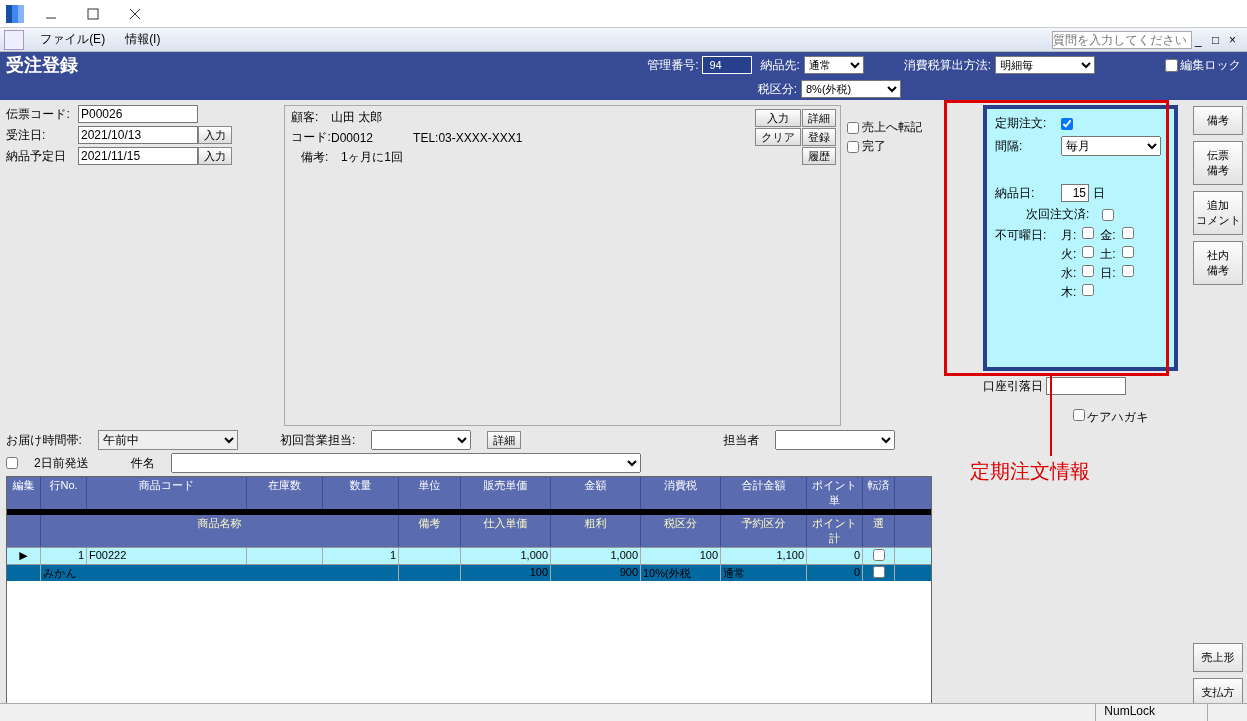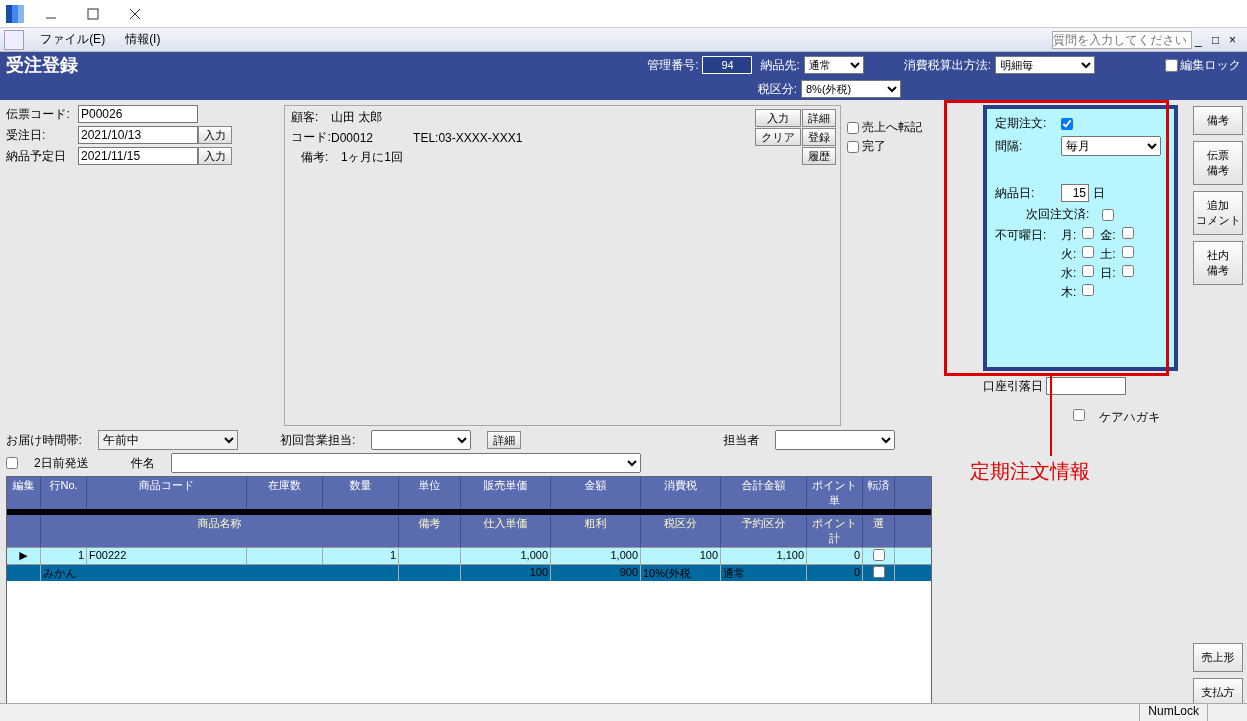--- a/index.html
+++ b/index.html
@@ -14,21 +14,21 @@
 .menubar .iconbtn { width: 20px; height: 20px; border:1px solid #a9b; background:#eef; margin-right:6px; }
 .menubar .menuitem { padding: 0 10px; }
 .menubar .right { margin-left: auto; display:flex; align-items:center; }
 .menubar input { width: 140px; height:18px; border:1px solid #aaa; background:#fff; }
 .menubar .mini { width:14px;height:14px;margin-left:3px;display:inline-block; }
 .headerbar { background: #374a96; color: #fff; height: 26px; display: flex; align-items: center; padding: 0 6px; }
 .headerbar .pagetitle { font-size: 18px; font-weight: bold; }
 .headerbar .hfield { display:flex; align-items:center; margin-left:8px; }
 .headerbar .hlabel { margin-right: 4px; font-size:12px; }
 .headerbar input, .headerbar select { height: 18px; border:1px solid #777; background:#fff; color:#000; font-size:11px; }
-.headerbar .code { background:#27408b; color:#fff; border:1px solid #fff; width:50px; padding:0 18px; }
+.headerbar .code { background:#27408b; color:#fff; border:1px solid #fff; width:50px; padding:0 6px; }
 .headerbar .sel { width:60px; }
 .headerbar .sel2 { width:100px; }
 .headerbar .cb { appearance: checkbox; width:13px;height:13px;vertical-align:middle; }
 .workarea { display:flex; height: 648px; }
 .mainpanel { flex:1; padding:5px 6px; position:relative; display:flex; flex-direction:column; }
 .sidecol { width: 58px; background:#e8e8e8; display:flex; flex-direction:column; gap:6px; padding:6px 4px; }
 .sidebtn { border:1px solid #888; background:linear-gradient(#fdfdfd,#e3e3e3); padding:6px 2px; text-align:center; writing-mode:horizontal-tb; font-size:11px; cursor:pointer; }
 .row { display:flex; align-items:center; margin-bottom:2px; }
 .inp { height:18px; border:1px solid #777; background:#fff; padding:0 2px; }
 .btnsm { height:18px; border:1px solid #888; background:linear-gradient(#fff,#ddd); padding:0 5px; font-size:11px; cursor:pointer; }
@@ -49,21 +49,21 @@
 .gc { border-right:1px solid #3d4d8d; padding:1px 2px; text-align:center; font-size:11px; }
 .grow { display:flex; background:#b7f6ff; border-top:1px solid #999; }
 .grow2 { display:flex; background:#0369a1; border-top:1px solid #999; }
 .gd { border-right:1px solid #aaa; padding:1px 2px; text-align:right; font-size:11px; overflow:hidden; height:16px; }
 .gd.left { text-align:left; }
 .gd.center { text-align:center; }
 .c-edit{width:34px;} .c-no{width:46px;} .c-code{width:160px;} .c-stock{width:76px;} .c-qty{width:76px;} .c-unit{width:62px;}
 .c-up{width:90px;} .c-amt{width:90px;} .c-tax{width:80px;} .c-total{width:86px;} .c-pt{width:56px;} .c-tr{width:32px;}
 .gridbody { height:198px; background:#fff; overflow:auto; }
 .status { position:absolute; bottom:0; left:0; right:0; height:18px; background:#f0f0f0; border-top:1px solid #aaa; display:flex; }
-.status .fill{flex:1;} .status .sl{padding:0 8px;border-left:1px solid #aaa;}
+.status .fill{flex:1;} .status .sl{padding:0 8px;border-left:1px solid #aaa;margin-left:44px;}
 .redbox { position:absolute; border:3px solid #d00; background:transparent; pointer-events:none; z-index:50; }
 .annot { position:absolute; color:#d00; font-size:20px; font-weight:normal; z-index:51; }
 .annot-line { position:absolute; background:#d00; width:2px; z-index:51; }
 .periodic { background:#b7f6ff; border:4px solid #27408b; padding:6px 8px; width:195px; height:266px; }
 .periodic .pr { display:flex; align-items:center; margin-bottom:4px; }
 .periodic .pl { width:66px; }
 select.sel3 { width:140px; height:20px; border:1px solid #888; }
 </style>
 </head>
 <body>
@@ -219,21 +219,21 @@
           <span>水:</span>
                 <input type="checkbox" class="chk" style="">
           <span>日:</span>
                 <input type="checkbox" class="chk" style="">
           <span>木:</span>
                 <input type="checkbox" class="chk" style="">
         </div>
       </div>
     </div>
     <div style="margin-top:6px;"><span>口座引落日</span> <input class="inp" style="width: 80px;"></div>
-    <div style="margin-top:14px;margin-left:90px;"><input type="checkbox" class="chk" style=""><span style="margin-left:14px;font-family:Liberation Serif, serif;">ケアハガキ</span></div>
+    <div style="margin-top:14px;margin-left:90px;"><input type="checkbox" class="chk" style=""><span style="margin-left:2px;font-family:Liberation Serif, serif;">ケアハガキ</span></div>
   </div>
 </div>
 
 <div class="zone2">
   <span>お届け時間帯:</span>
   <select class="sel3"><option>午前中</option></select>
   <span style="width:10px;"></span>
   <span>初回営業担当:</span>
   <select style="width:100px;height:20px;"><option></option></select>
   <button class="btnsm">詳細</button>

